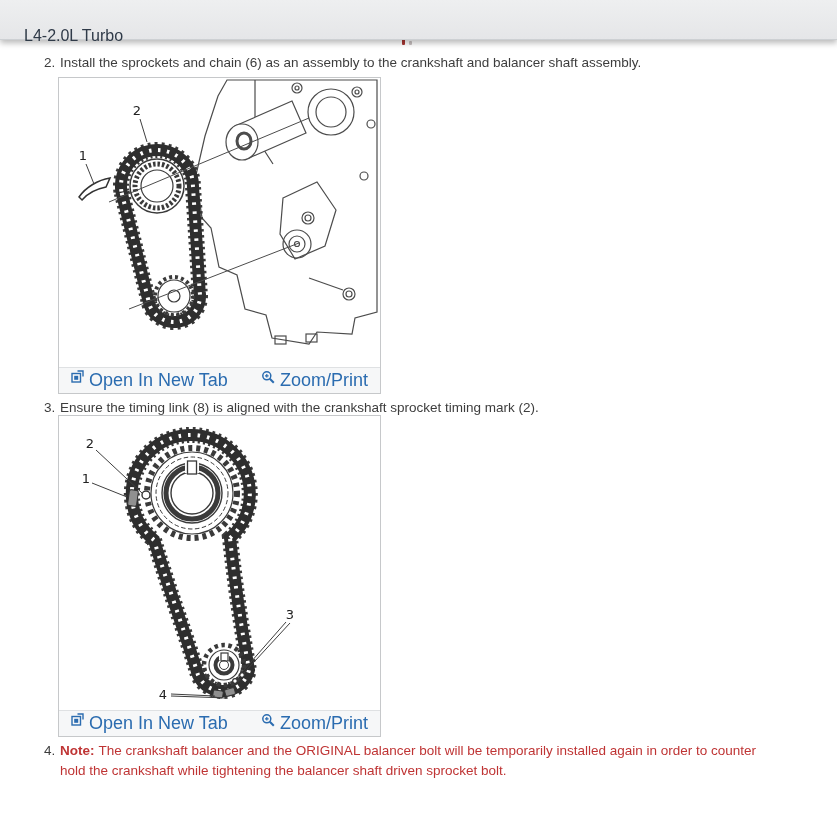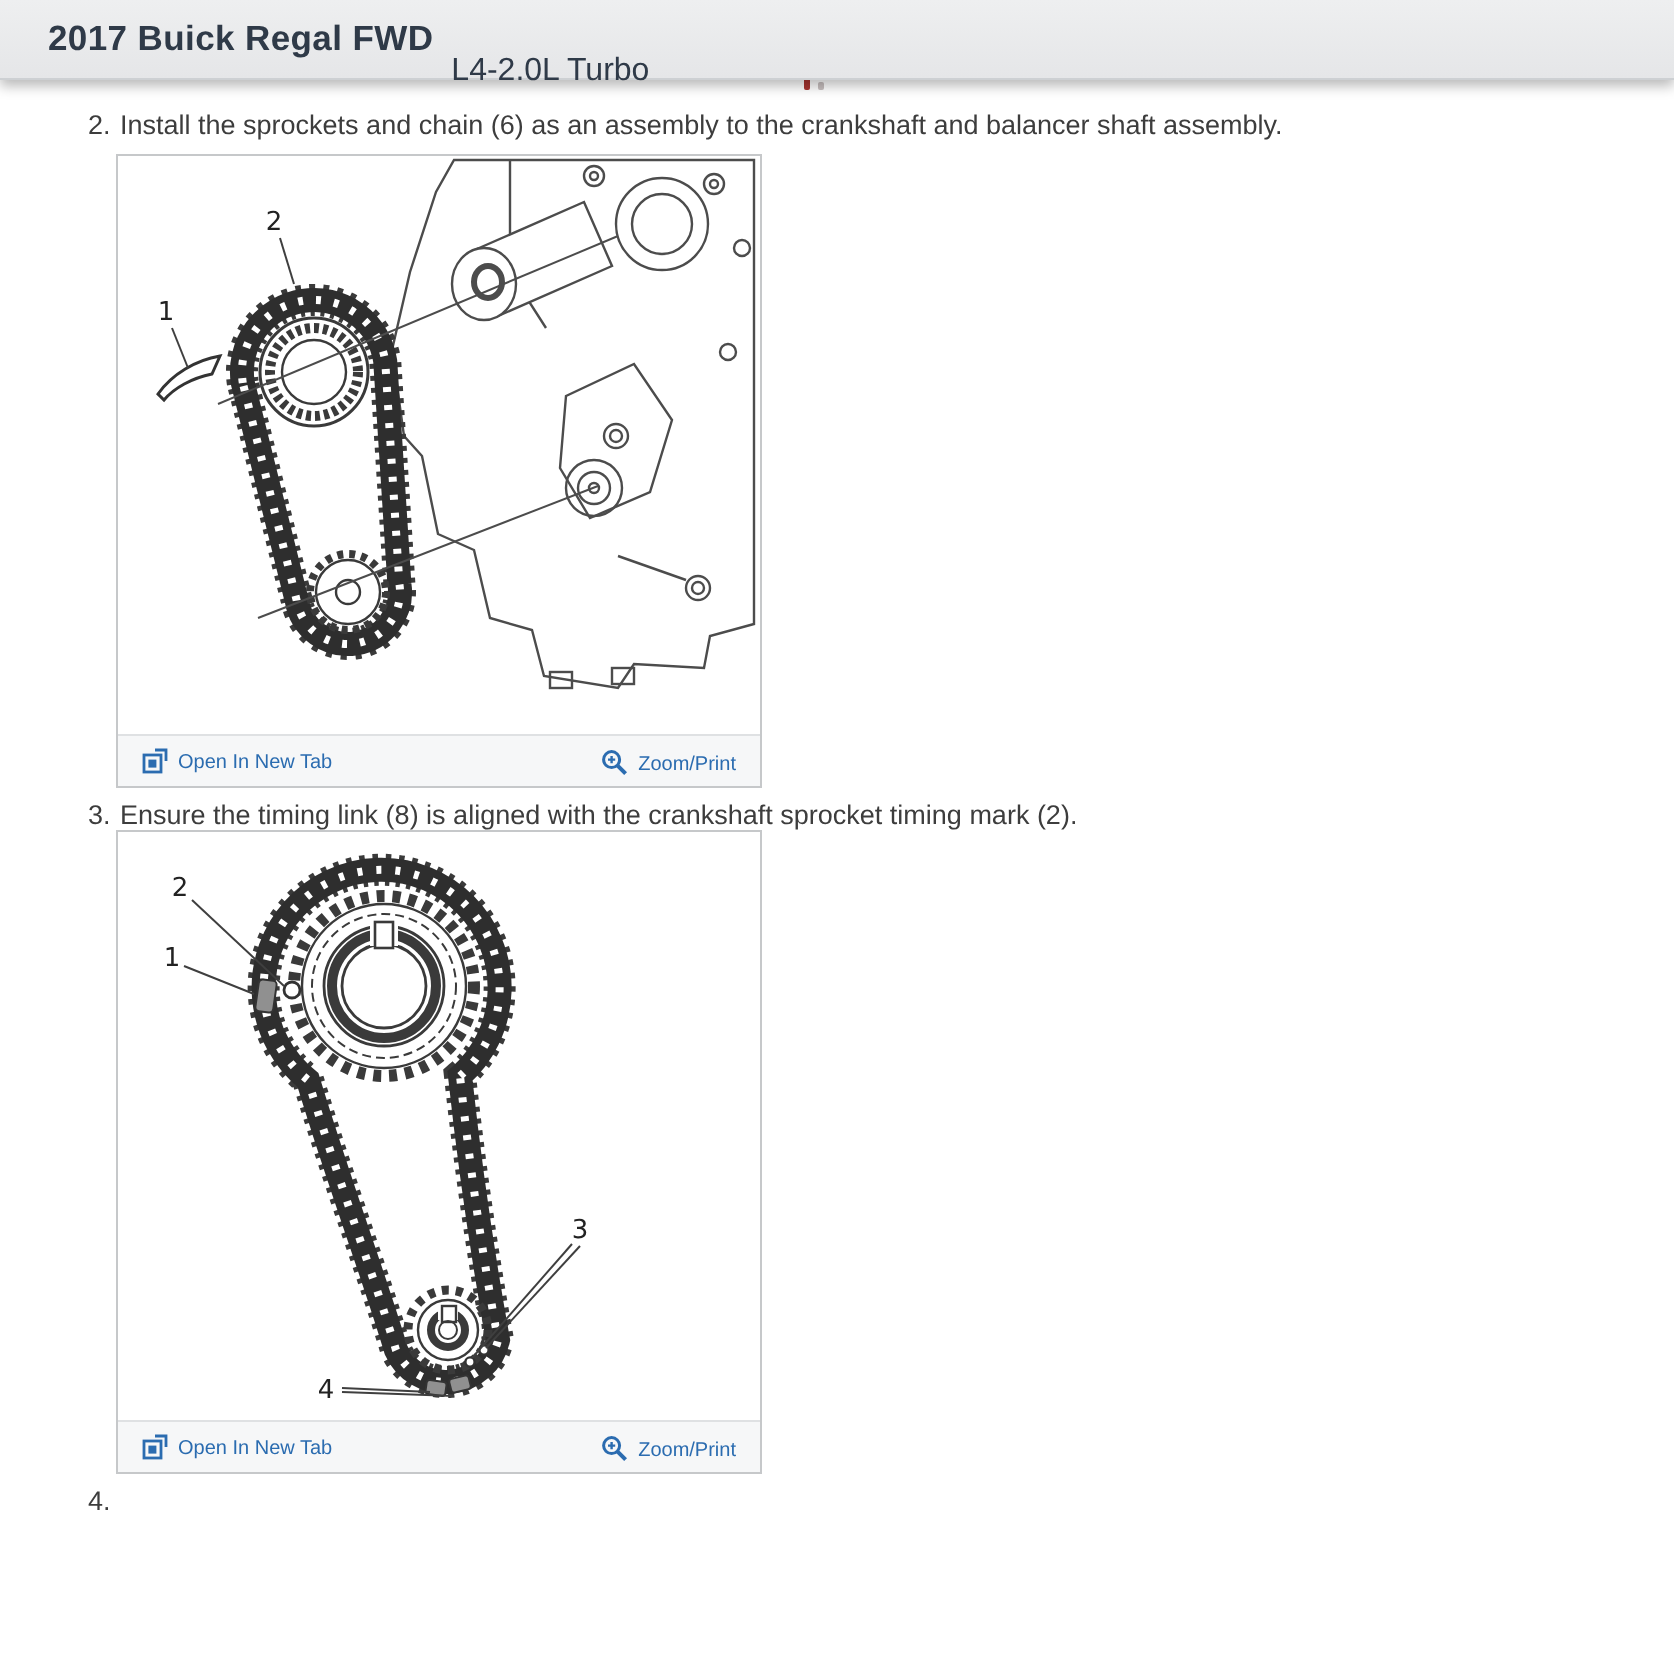--- a/index.html
+++ b/index.html
@@ -36,32 +36,31 @@
   .fig1{top:77px;height:317px;}
   .fig2{top:415px;height:322px;}
   .fig-canvas{position:absolute;left:0;right:0;top:0;bottom:26px;overflow:hidden;}
   .fig-toolbar{
     position:absolute;left:0;right:0;bottom:0;height:26px;box-sizing:border-box;
     background:#f6f7f8;border-top:1px solid #dfe1e3;
     display:flex;align-items:center;justify-content:space-between;
     padding:0 12px;
   }
   .fig-link{
-    display:flex;align-items:flex-end;gap:5px;
-    color:#2b6cb0;font-size:10px;text-decoration:none;cursor:pointer;
+    display:flex;align-items:flex-start;gap:5px;
+    color:#2b6cb0;font-size:18px;text-decoration:none;cursor:pointer;
   }
   .fig-link svg{flex:none;}
   
   .diagram text{font-family:"DejaVu Sans",sans-serif;font-size:13px;fill:#222;text-anchor:middle;}
 </style>
 </head>
 <body>
 
 <div class="header">
-  <span class="title-bold">2017 Buick Regal FWD</span>
   <span class="title-engine">L4-2.0L Turbo</span>
 </div>
 
 <div class="remnant remnant-red"></div>
 <div class="remnant remnant-gray"></div>
 
 <div class="step" style="top:53px">
   <span class="step-num">2.</span>
   <div class="step-body">
     <div>Install the sprockets and chain (6) as an assembly to the crankshaft and balancer shaft assembly.</div>
@@ -227,14 +226,15 @@
         <path d="M5.8,4 V7.6 M4,5.8 H7.6" stroke="#2b6cb0" stroke-width="1.2"></path>
       </svg>
       <span>Zoom/Print</span>
     </a>
   </div>
 </div>
 
 <div class="step" style="top:741px">
   <span class="step-num">4.</span>
   <div class="step-body">
+    <div class="note-text"><b>Note:</b><span>The crankshaft balancer and the ORIGINAL balancer bolt will be temporarily installed again in order to counter hold the crankshaft while tightening the balancer shaft driven sprocket bolt.</span></div>
   </div>
 </div>
 
 </body></html>

